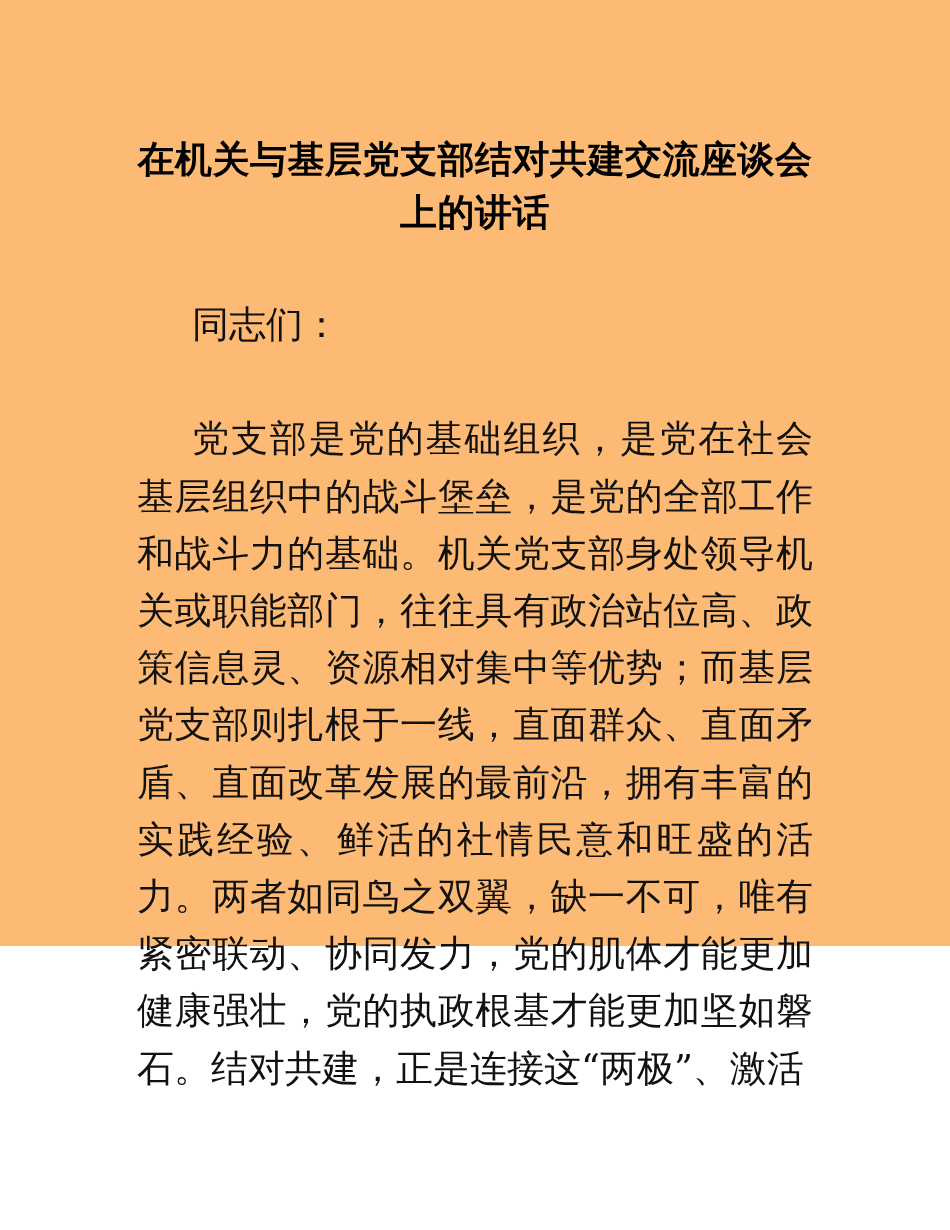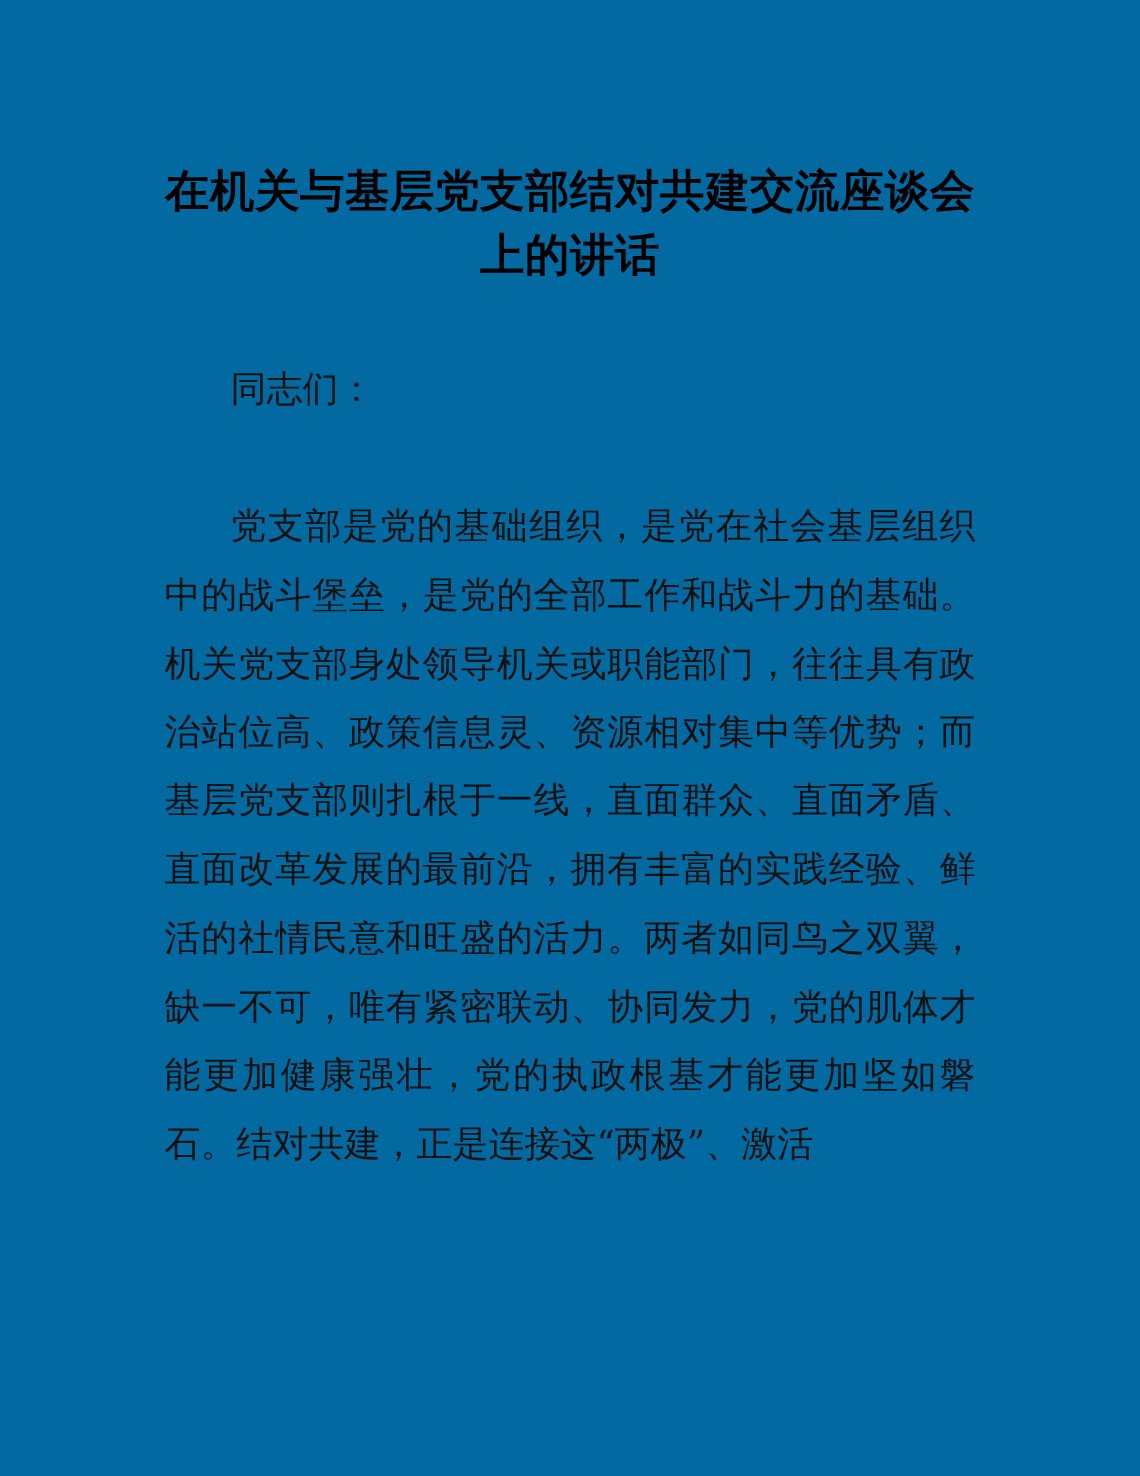--- a/index.html
+++ b/index.html
@@ -12,22 +12,22 @@
     height: 1230px;
     overflow: hidden;
     font-family: "Liberation Serif", "DejaVu Serif", serif;
     color: #000000;
     -webkit-font-smoothing: antialiased;
   }
 
   .page {
     position: relative;
     width: 950px;
-    height: 1230px;
-    background: #0369a1;
+    height: 946px;
+    background: #fdba74;
     box-sizing: border-box;
   }
 
   
   .doc-title {
     position: absolute;
     left: 137px;
     top: 108px;
     width: 676px;
     text-align: center;
@@ -44,21 +44,21 @@
   
   .doc-body {
     position: absolute;
     left: 137px;
     top: 296px;
     width: 676px;
   }
 
   .para {
     font-family: "DejaVu Serif", "Liberation Serif", serif;
-    font-size: 30px;
+    font-size: 37px;
     line-height: 57.2px;
     text-align: justify;
     text-justify: inter-ideograph;
     letter-spacing: 0px;
     color: #111111;
     margin: 0;
     word-break: break-all;
     text-indent: 55px;
   }
 

